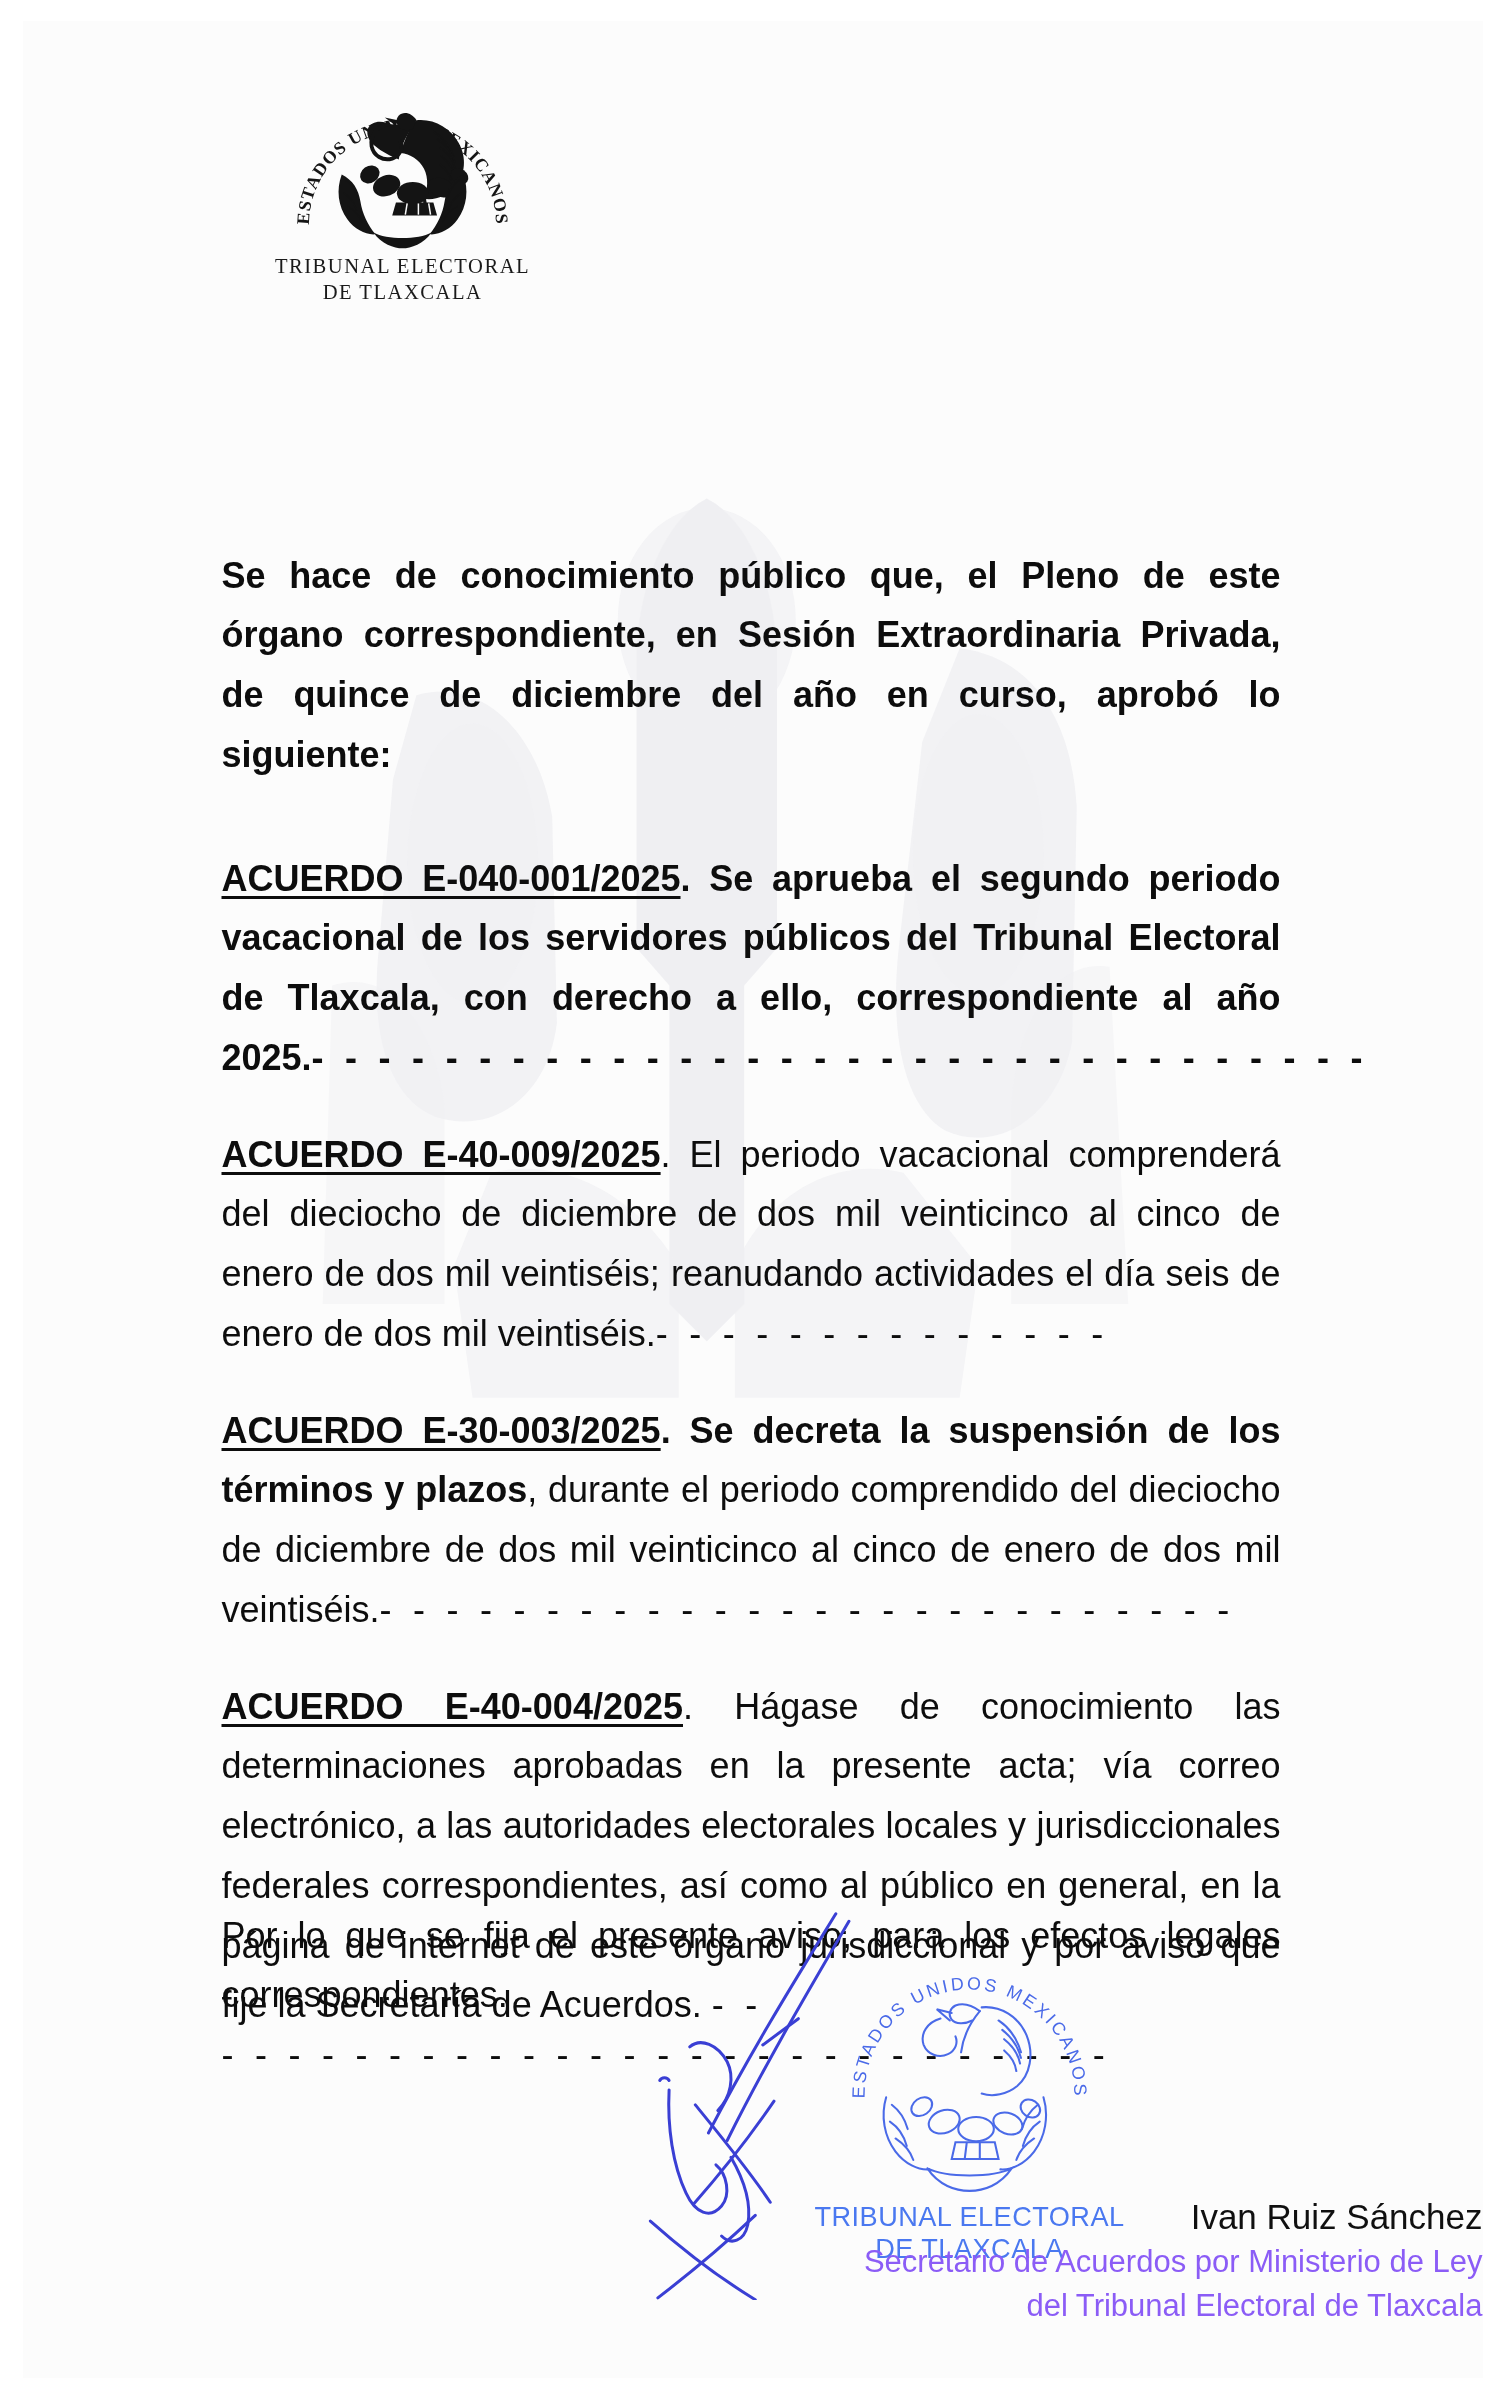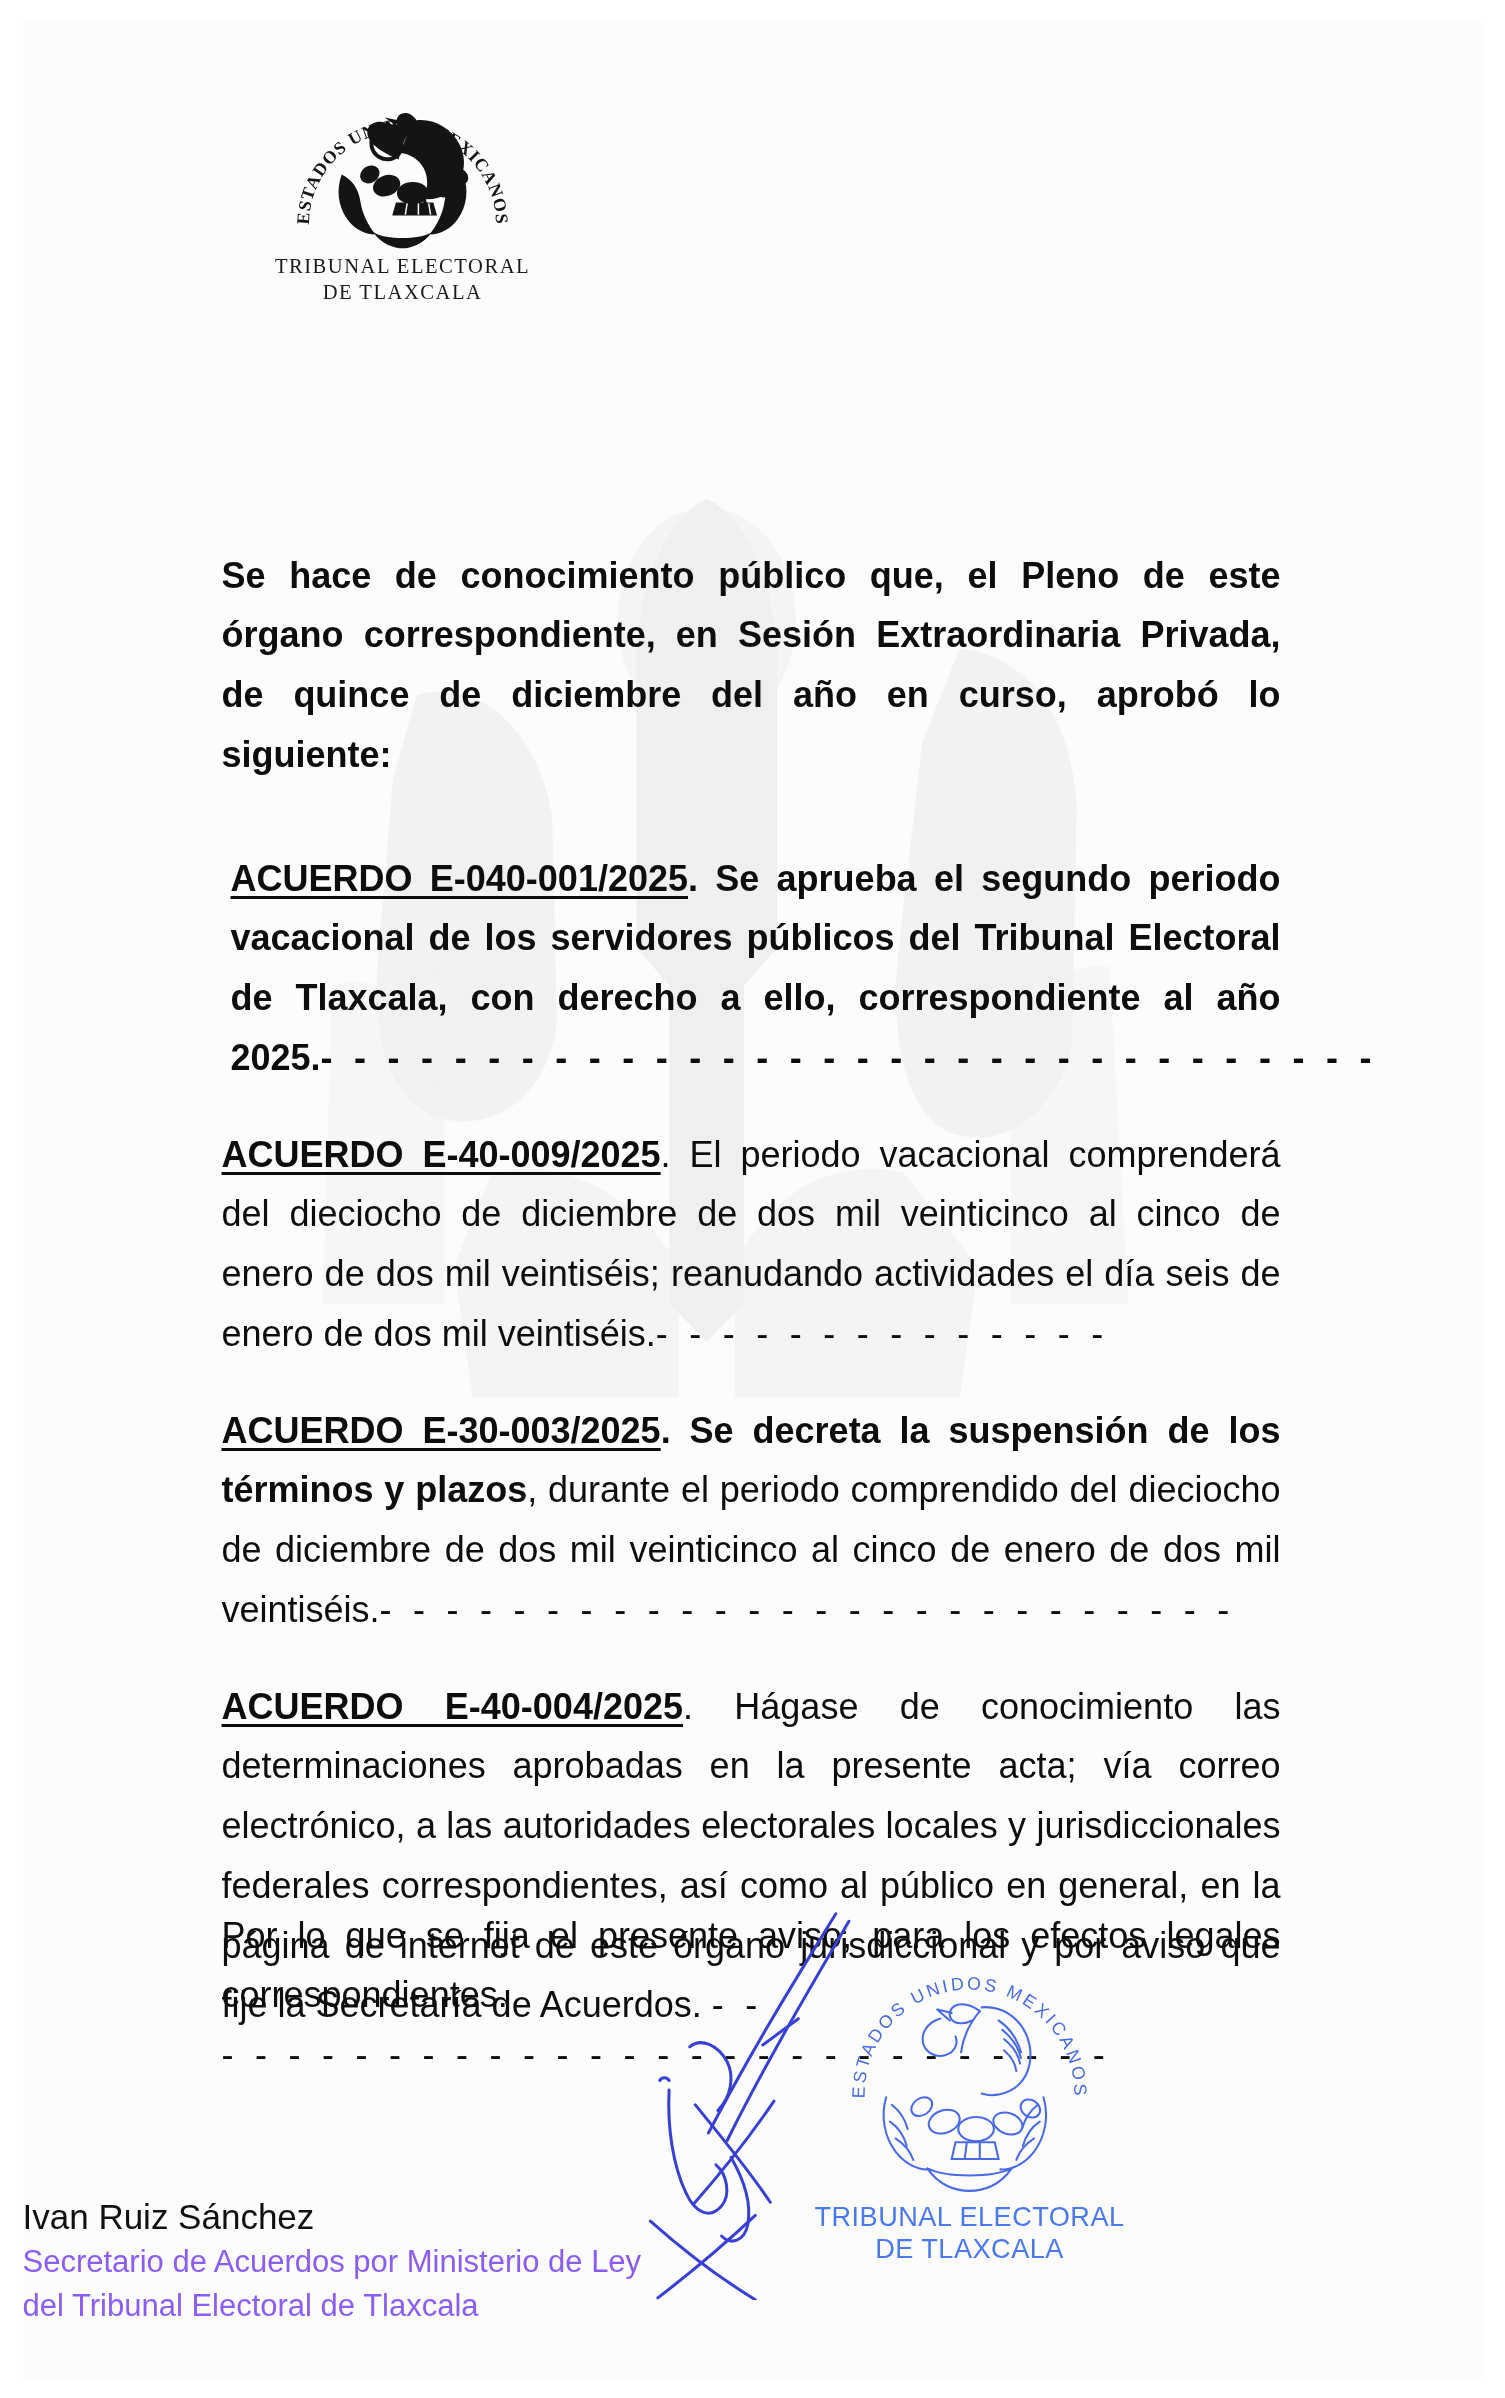--- a/index.html
+++ b/index.html
@@ -91,21 +91,21 @@
     line-height: 1.66;
     color: #0d0d0d;
     text-align: justify;
     text-justify: inter-word;
   }
   p.para:last-child { margin-bottom: 0; }
   p.intro {
     font-weight: bold;
     margin-bottom: 64px;
   }
-  p.bold-body { font-weight: bold; margin-left: 9px; }
+  p.bold-body { font-weight: bold; }
   .hdr {
     font-weight: bold;
     text-decoration: underline;
     text-underline-offset: 4.7px;
   }
   .b { font-weight: bold; }
   .dashfill {
     letter-spacing: 0.16em;
     white-space: nowrap;
   }
@@ -141,21 +141,21 @@
     height: 319px;
     pointer-events: none;
   }
   #stamp svg { display: block; width: 100%; height: 100%; }
 
   #signer {
     position: absolute;
     left: 0;
     top: 2172px;
     width: 1460px;
-    text-align: left;
+    text-align: right;
   }
   #signer .name {
     font-size: 35px;
     font-weight: 400;
     color: #101010;
     line-height: 1.36;
   }
   #signer .role {
     font-size: 31px;
     font-weight: normal;

